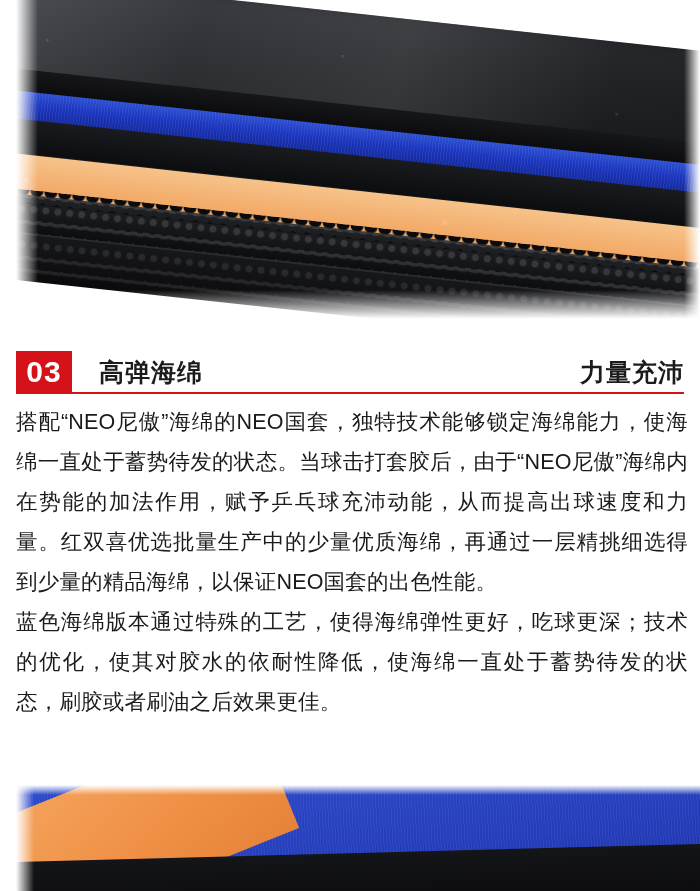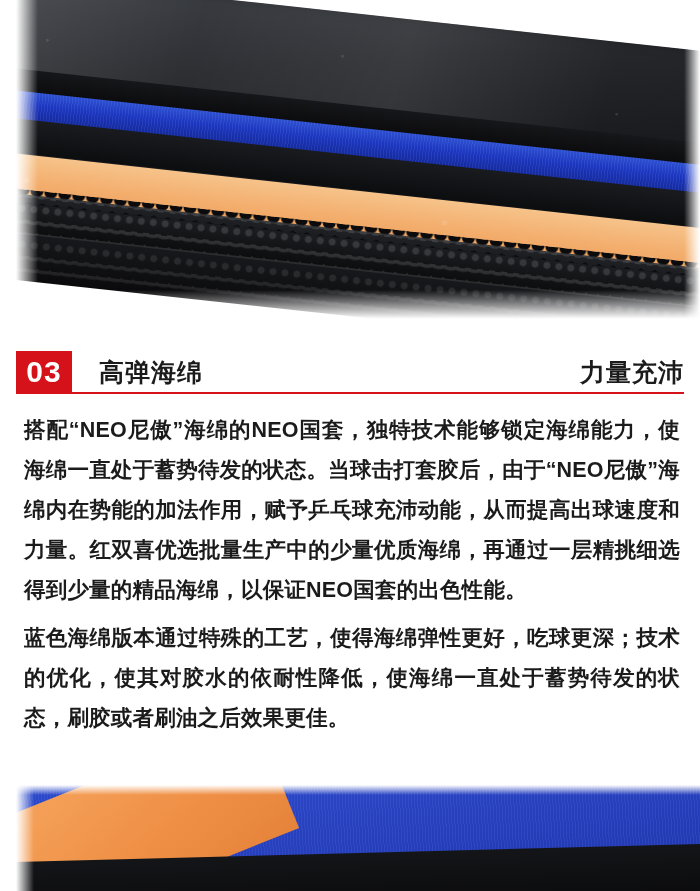--- a/index.html
+++ b/index.html
@@ -240,22 +240,21 @@
     top: 402px;
     width: 672px;
     color: #1b1b1b;
     font-size: 21.5px;
     line-height: 40px;
     letter-spacing: 0.2px;
     text-align: justify;
     font-family: "Liberation Sans", sans-serif;
   }
   .body-text p {
-    margin: 8px;
-    font-weight: bold;
+    margin: 0;
   }
 
   
   .photo-bottom {
     position: absolute;
     left: 0;
     bottom: 0;
     width: 700px;
     height: 106px;
     overflow: hidden;

